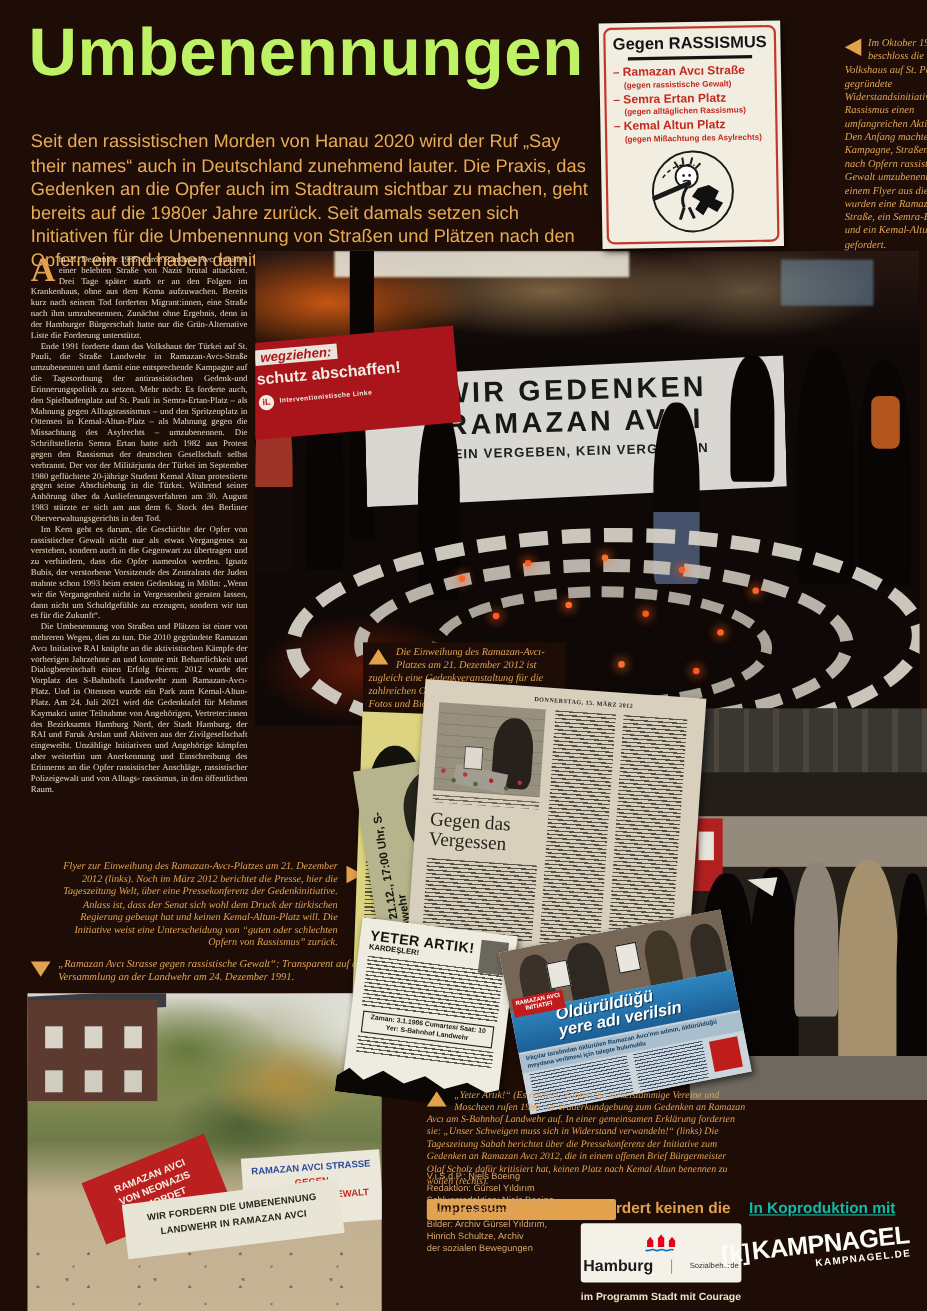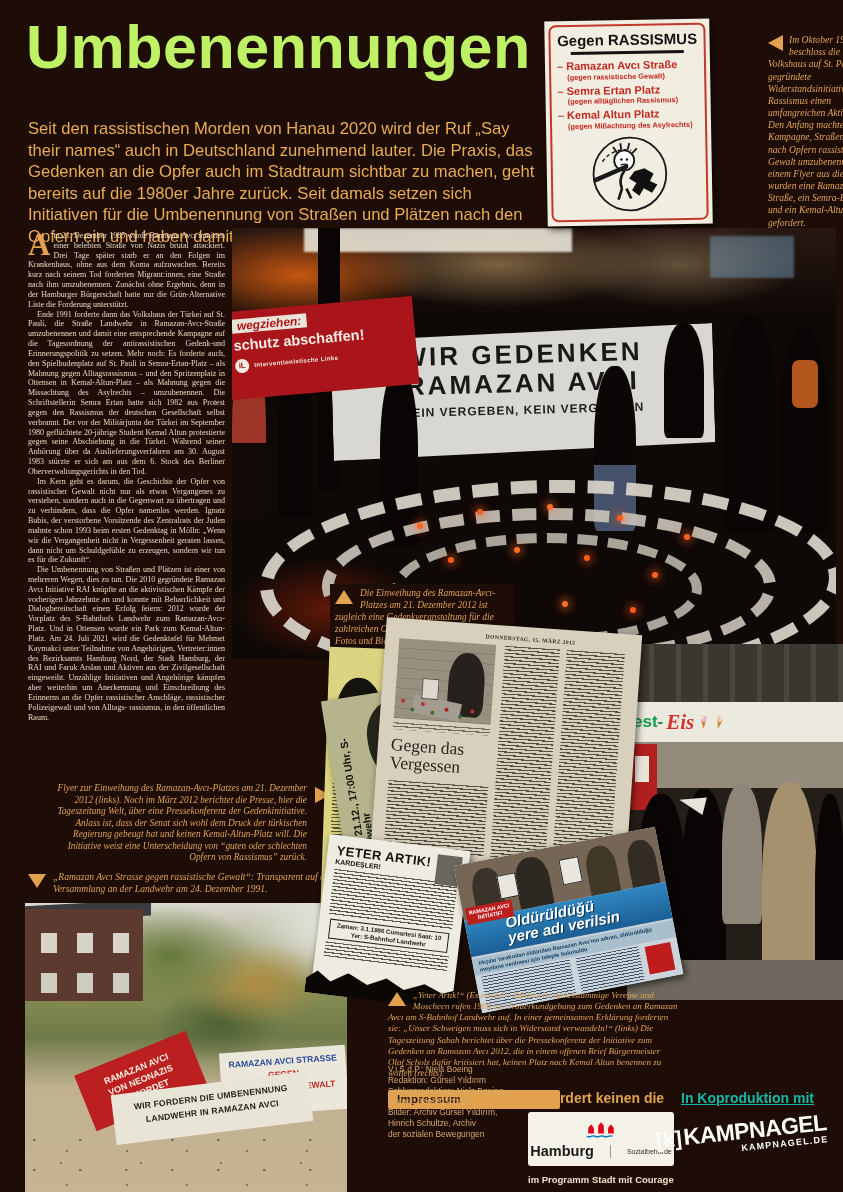--- a/index.html
+++ b/index.html
@@ -306,34 +306,20 @@
   <div class="abs cap cap-flyer">Flyer zur Einweihung des Ramazan-Avcı-Platzes am 21. Dezember 2012 (links). Noch im März 2012 berichtet die Presse, hier die Tageszeitung Welt, über eine Pressekonferenz der Gedenkinitiative. Anlass ist, dass der Senat sich wohl dem Druck der türkischen Regierung gebeugt hat und keinen Kemal-Altun-Platz will. Die Initiative weist eine Unterscheidung von “guten oder schlechten Opfern von Rassismus” zurück.</div>
   <div class="abs tri tri-right" style="left:315px;top:787px;"></div>
 
   <div class="abs cap cap-transparent">
     <span class="tri tri-down"></span>
     <span>„Ramazan Avcı Strasse gegen rassistische Gewalt“: Transparent auf der Versammlung an der Landwehr am 24. Dezember 1991.</span>
   </div>
 
   <div class="abs photo-eis">
     <div class="abs pe-top"></div>
-    <div class="abs pe-sign">
-      <span class="g">est-</span>
-      <span class="r">Eis</span>
-      <svg width="13" height="18" viewBox="0 0 20 26">
-        <path d="M6 10 L10 24 L14 10 Z" fill="#c98a3e"></path>
-          <circle cx="10" cy="8" r="5" fill="#e8b4c8"></circle>
-          <circle cx="7" cy="6" r="3.2" fill="#f2e4d0"></circle>
-      </svg>
-      <svg width="13" height="18" viewBox="0 0 20 26" style="transform:rotate(12deg)">
-        <path d="M6 10 L10 24 L14 10 Z" fill="#c98a3e"></path>
-          <circle cx="10" cy="8" r="5" fill="#f0c9a0"></circle>
-          <circle cx="13" cy="6" r="3.2" fill="#f2e4d0"></circle>
-      </svg>
-    </div>
     <div class="abs pe-mid"></div>
     <div class="abs pe-red"></div>
     <div class="abs pe-redlabel"></div>
     <div class="abs sil" style="left:10px;top:150px;width:48px;height:170px;"></div>
     <div class="abs sil" style="left:55px;top:145px;width:44px;height:180px;"></div>
     <div class="abs sil" style="left:95px;top:140px;width:40px;height:140px;background:#8e8578;"></div>
     <div class="abs sil" style="left:135px;top:138px;width:55px;height:218px;background:#a5916e;"></div>
     <div class="abs sil" style="left:188px;top:150px;width:30px;height:206px;"></div>
     <div class="abs mega"></div>
     <div class="abs pe-ground"></div>

